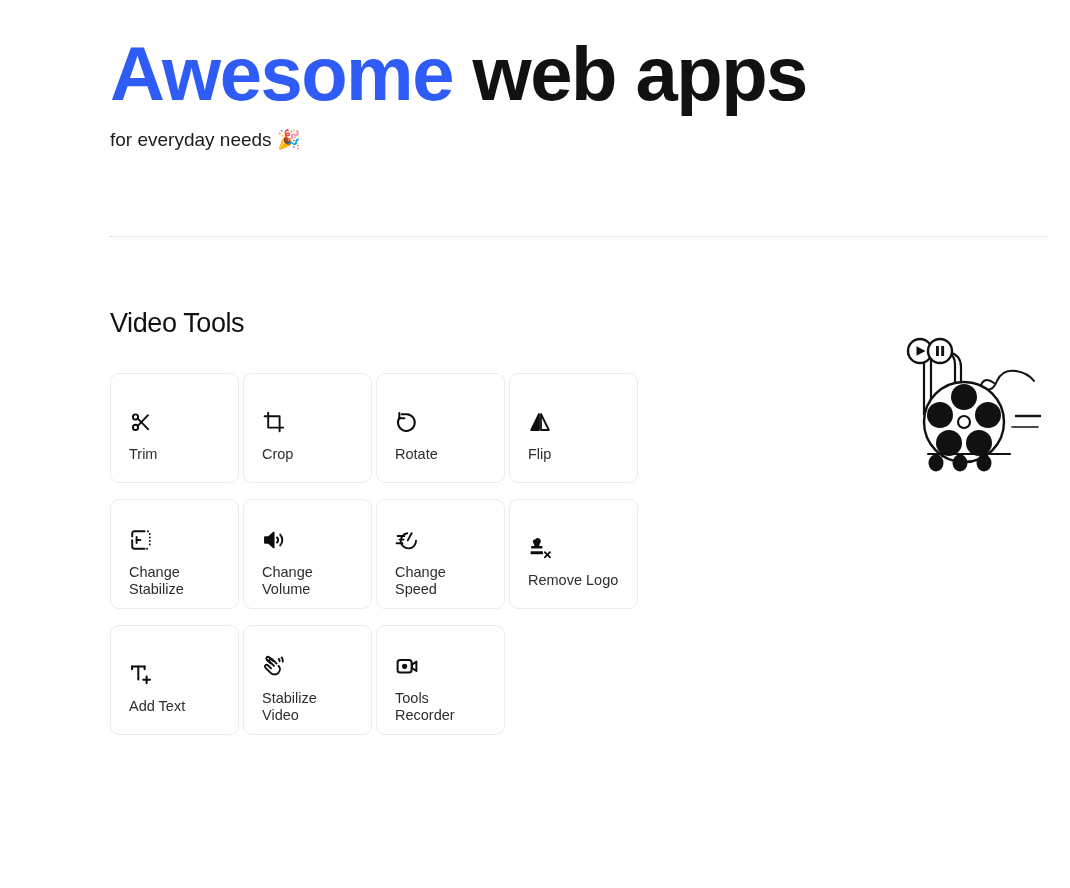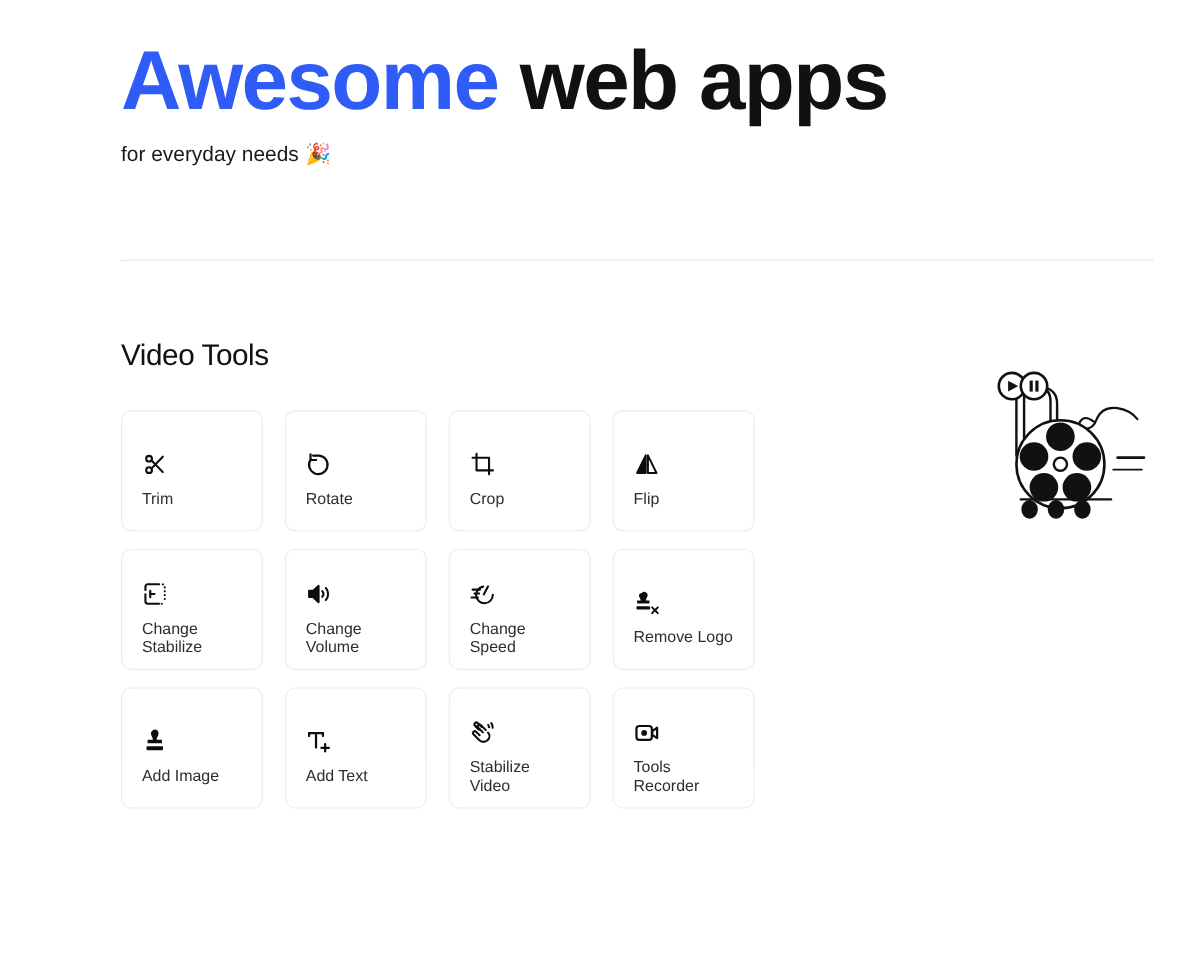--- a/index.html
+++ b/index.html
@@ -50,21 +50,21 @@
     font-weight: 400;
     color: #111111;
     letter-spacing: -0.4px;
   }
 
   
   .tool-grid {
     margin-top: 34px;
     display: grid;
     grid-template-columns: repeat(4, 129px);
-    gap: 16px 20px;
+    gap: 16px 4px;
   }
   .tool-card {
     width: 129px;
     height: 110px;
     border: 1px solid #ececed;
     border-radius: 9px;
     background: #ffffff;
     padding: 18px 18px 0 18px;
     cursor: pointer;
     display: block;
@@ -115,35 +115,35 @@
               <circle cx="6.5" cy="7" r="2.6"></circle>
               <circle cx="6.5" cy="17.4" r="2.6"></circle>
               <path d="M8.8 8.6 L19 19.2"></path>
               <path d="M8.8 15.8 L19 5.2"></path>
             </svg>
           </span>
           <span class="tool-label">Trim</span>
         </button>
         <button class="tool-card">
           <span class="tool-icon">
+            <svg width="24" height="24" viewBox="0 0 24 24" fill="none" stroke="currentColor" stroke-width="1.9" stroke-linecap="round" stroke-linejoin="round">
+              <path d="M6.2 2.6 L6.2 17.6 L21.2 17.6"></path>
+              <path d="M2.6 6.2 L17.6 6.2 L17.6 21.2"></path>
+            </svg>
+          </span>
+          <span class="tool-label">Crop</span>
+        </button>
+        <button class="tool-card">
+          <span class="tool-icon">
             <svg width="24" height="24" viewBox="0 0 24 24" fill="none" stroke="currentColor" stroke-width="2" stroke-linecap="round" stroke-linejoin="round">
               <path d="M4.6 7.6 A8.4 8.4 0 1 0 12 4.2 L6.6 4.2"></path>
               <path d="M4.3 3 L4.3 8.2 L9.4 8.2"></path>
             </svg>
           </span>
           <span class="tool-label">Rotate</span>
-        </button>
-        <button class="tool-card">
-          <span class="tool-icon">
-            <svg width="24" height="24" viewBox="0 0 24 24" fill="none" stroke="currentColor" stroke-width="1.9" stroke-linecap="round" stroke-linejoin="round">
-              <path d="M6.2 2.6 L6.2 17.6 L21.2 17.6"></path>
-              <path d="M2.6 6.2 L17.6 6.2 L17.6 21.2"></path>
-            </svg>
-          </span>
-          <span class="tool-label">Crop</span>
         </button>
         <button class="tool-card">
           <span class="tool-icon">
             <svg width="24" height="24" viewBox="0 0 24 24" fill="none" stroke="currentColor" stroke-width="1.8" stroke-linejoin="round">
               <path d="M11 4 L11 20 L3.2 20 Z" fill="currentColor"></path>
               <path d="M13 4 L13 20 L20.8 20 Z" fill="none"></path>
             </svg>
           </span>
           <span class="tool-label">Flip</span>
         </button>
@@ -189,29 +189,20 @@
               <path d="M7.4 3.2 A3 3 0 0 1 12.8 5 C12.8 7 11.2 8 11.2 10 L14.4 10 L14.4 12.6 L3.2 12.6 L3.2 10 L6.4 10 C6.4 8 4.8 7 4.8 5 A3 3 0 0 1 7.4 3.2 Z" fill="currentColor" stroke="none"></path>
               <rect x="2.6" y="15.2" width="12.4" height="3" rx="0.7" fill="currentColor" stroke="none"></rect>
               <path d="M16.8 16.2 L22 21.4"></path>
               <path d="M22 16.2 L16.8 21.4"></path>
             </svg>
           </span>
           <span class="tool-label">Remove Logo</span>
         </button>
         <button class="tool-card">
           <span class="tool-icon">
-            <svg width="24" height="24" viewBox="0 0 24 24" fill="none" stroke="currentColor" stroke-width="1.8" stroke-linecap="round" stroke-linejoin="round">
-              <path d="M9.2 2.6 A3.3 3.3 0 0 1 15.2 4.6 C15.2 7 13.4 8.2 13.4 10.6 L18.2 10.6 L18.2 13.6 L5.2 13.6 L5.2 10.6 L10 10.6 C10 8.2 8.2 7 8.2 4.6 A3.3 3.3 0 0 1 9.2 2.6 Z" fill="currentColor" stroke="none"></path>
-              <rect x="4.2" y="16.4" width="15" height="3.6" rx="0.9" fill="currentColor" stroke="none"></rect>
-            </svg>
-          </span>
-          <span class="tool-label">Add Image</span>
-        </button>
-        <button class="tool-card">
-          <span class="tool-icon">
             <svg width="24" height="24" viewBox="0 0 24 24" fill="none" stroke="currentColor" stroke-width="2" stroke-linecap="round" stroke-linejoin="round">
               <path d="M3 4.4 L15.6 4.4"></path>
               <path d="M3 4.4 L3 7.2"></path>
               <path d="M15.6 4.4 L15.6 7.2"></path>
               <path d="M9.3 4.4 L9.3 17.6"></path>
               <path d="M17.6 14.4 L17.6 21.2"></path>
               <path d="M14.2 17.8 L21 17.8"></path>
             </svg>
           </span>
           <span class="tool-label">Add Text</span>

